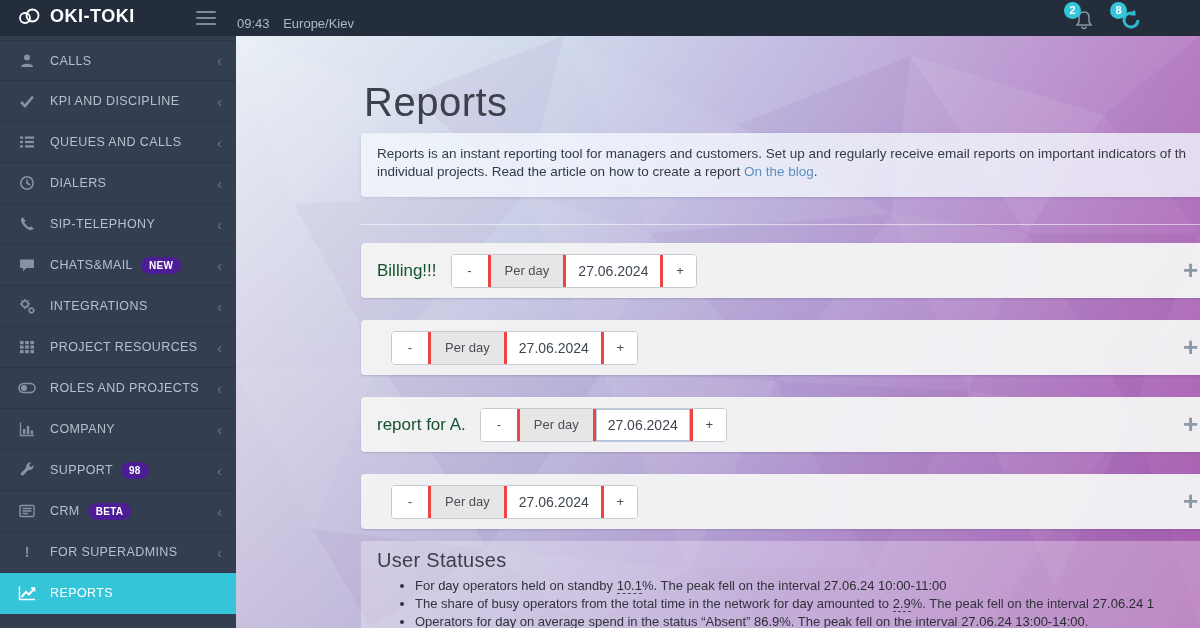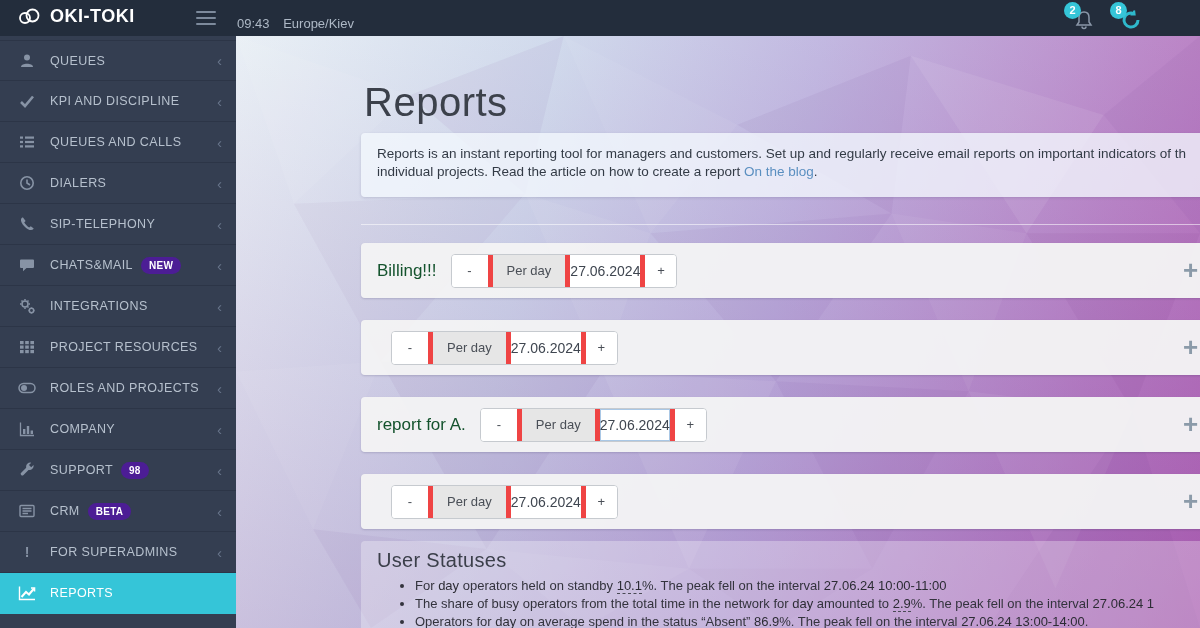--- a/index.html
+++ b/index.html
@@ -75,27 +75,27 @@
     box-shadow:0 1px 2px rgba(40,40,80,.18);
     display:flex; align-items:center; padding-left:16px;
   }
   .row-title { font-size:17px; color:#14532d; white-space:nowrap; }
   .btn-group {
     display:inline-flex; margin-left:14px; height:34px;
     border:1px solid #c6cacf; border-radius:4px; overflow:hidden; background:#fff;
   }
   .btn-group > * {
     display:inline-flex; align-items:center; justify-content:center;
-    border-left:5px solid #ef4444; background:#fff; color:#4a4f57;
+    border-left:3px solid #ef4444; background:#fff; color:#4a4f57;
     font-size:13px; cursor:pointer; height:100%;
   }
   .btn-group > *:first-child { border-left:none; }
   .bg-minus, .bg-plus { width:36px; }
   .bg-period { padding:0 14px; background:#e6e6e6; }
-  .bg-date { padding:0 0; font-size:14px; color:#3f4650; background:#fff; }
+  .bg-date { padding:0 12px; font-size:14px; color:#3f4650; background:#fff; }
   .bg-date.focused { box-shadow:inset 0 0 0 1px #a9c7e5; }
   .row-add {
     position:absolute; left:822px; top:14px; font-size:26px; font-weight:700;
     color:#8b9aa9; cursor:pointer; line-height:26px;
   }
   .statuses {
     position:absolute; top:505px; left:125px; width:1204px; height:140px;
     background:rgba(255,255,255,.30); border-radius:4px 4px 0 0;
     padding:8px 0 0 16px;
   }
@@ -152,21 +152,21 @@
 
 <div class="sidebar">
 
   <div class="sb-item">
     <span class="sb-ico">
       <svg width="16" height="16" viewBox="0 0 16 16" fill="#8793a5">
           <circle cx="8" cy="4.6" r="3"></circle>
           <path d="M2 14 C2 9.8 14 9.8 14 14 Z"></path>
         </svg>
     </span>
-    <span class="sb-label">QUEUES</span>
+    <span class="sb-label">CALLS</span>
     <span class="sb-chevron">‹</span>
   </div>
 
   <div class="sb-item">
     <span class="sb-ico">
       <svg width="16" height="16" viewBox="0 0 16 16" fill="none" stroke="#8793a5" stroke-width="2.6">
           <path d="M2 9 L6 13 L14 3.5"></path>
         </svg>
     </span>
     <span class="sb-label">KPI AND DISCIPLINE</span>

